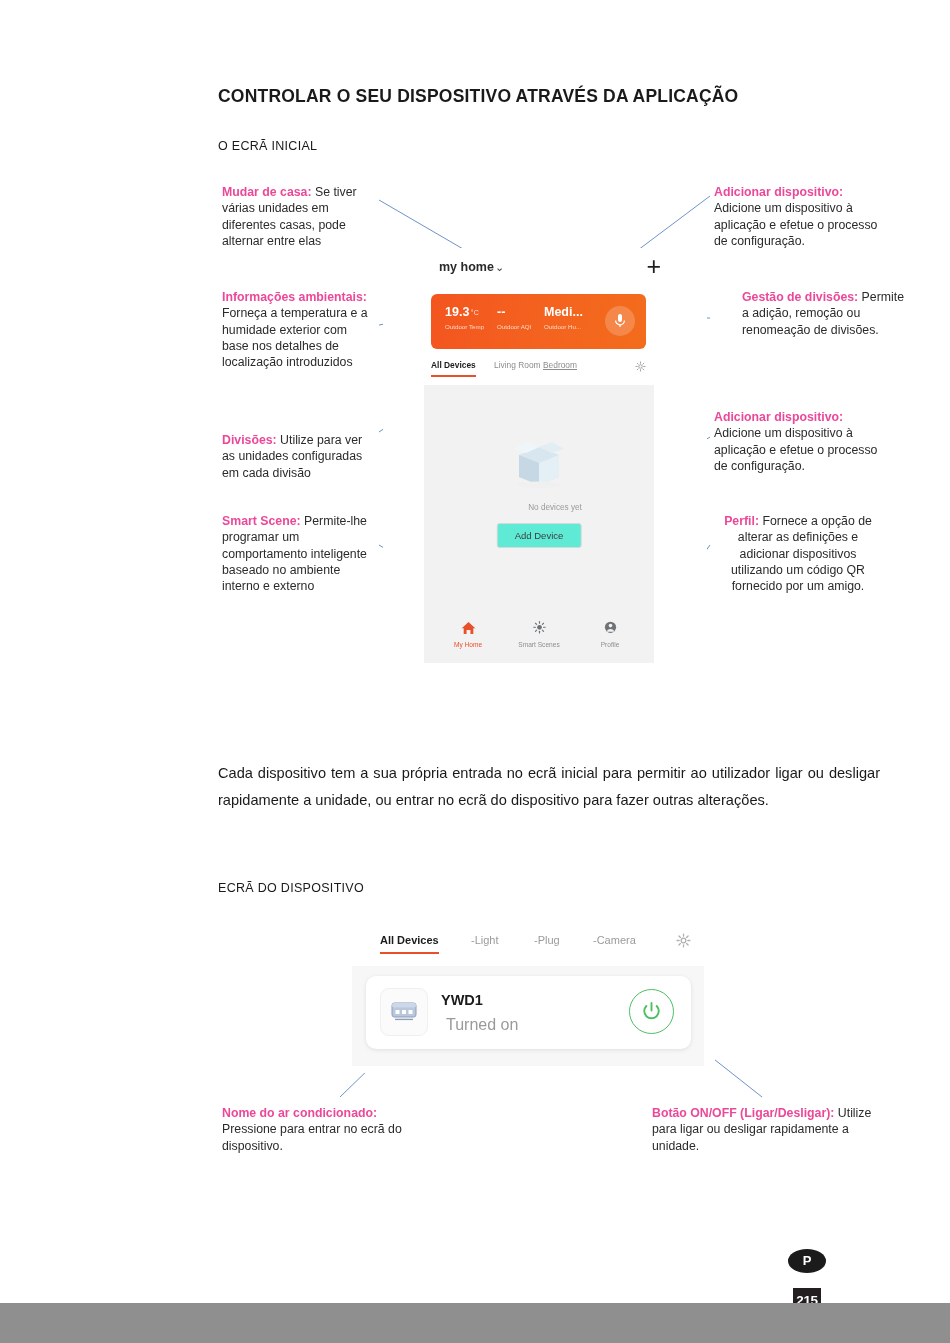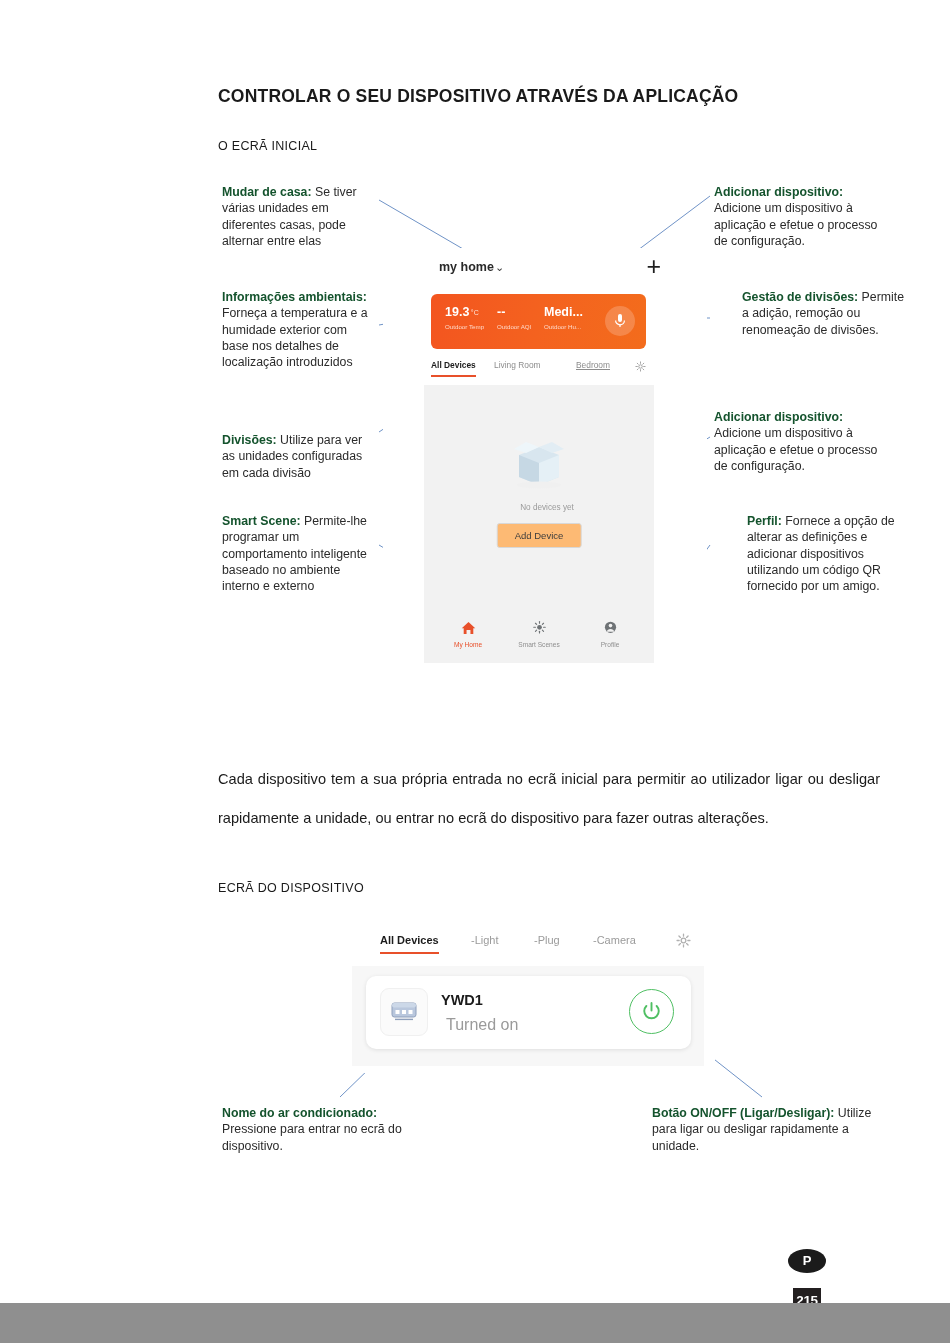--- a/index.html
+++ b/index.html
@@ -47,44 +47,44 @@
   .note {
     position: absolute;
     font-size: 12.3px;
     line-height: 16.3px;
     color: #2b2b2b;
     width: 152px;
   }
   .note.right { width: 168px; }
   .note .lead {
     font-weight: bold;
-    color: #14532d;
+    color: #ec4899;
   }
 
   #note-mudar-casa   { left: 222px; top: 184px; }
   #note-info-amb     { left: 222px; top: 289px; }
   #note-divisoes     { left: 222px; top: 409px; margin-top: 23px; }
   #note-smart-scene  { left: 222px; top: 513px; }
 
   #note-add-device-1 { left: 714px; top: 184px; }
   #note-gestao       { left: 714px; top: 289px; margin-left: 28px; }
   #note-add-device-2 { left: 714px; top: 409px; }
-  #note-perfil       { left: 747px; top: 513px; }
+  #note-perfil       { left: 714px; top: 513px; text-align: center; }
 
   #note-ac-name      { left: 222px; top: 1105px; width: 210px; }
   #note-onoff        { left: 652px; top: 1105px; width: 230px; }
 
   
   .body-paragraph {
     position: absolute;
     left: 218px;
     top: 760px;
     width: 662px;
     font-size: 14.6px;
-    line-height: 39px;
+    line-height: 27px;
     text-align: justify;
     color: #1a1a1a;
   }
 
   
   .connectors {
     position: absolute;
     left: 0;
     top: 0;
     width: 950px;
@@ -199,21 +199,21 @@
     content: "";
     position: absolute;
     left: 0;
     bottom: -7px;
     width: 100%;
     height: 2px;
     background: #e8502a;
   }
   #tab-all     { left: 0px; }
   #tab-living  { left: 63px; }
-  #tab-bedroom { left: 145px; text-decoration: underline; }
+  #tab-bedroom { left: 112px; text-decoration: underline; }
   .gear-tab {
     position: absolute;
     right: 0px;
     top: -2px;
   }
 
   .devices-pane {
     position: absolute;
     left: 41px;
     top: 137px;
@@ -222,36 +222,36 @@
     background: #f2f2f2;
   }
   .box-icon {
     position: absolute;
     left: 50%;
     top: 48px;
     transform: translateX(-50%);
   }
   .empty-text {
     position: absolute;
-    left: 8px;
+    left: 16px;
     top: 118px;
     width: 100%;
     text-align: center;
     font-size: 8.2px;
     color: #9a9a9a;
   }
   .add-device-btn {
     position: absolute;
     left: 50%;
     top: 138px;
     transform: translateX(-50%);
     padding: 6px 17px;
     border: 1px solid #d8d8d8;
     border-radius: 3px;
-    background: #fdba74;
+    background: #5eead4;
     font-size: 9.5px;
     color: #3d3d3d;
   }
 
   .bottom-nav {
     position: absolute;
     left: 0;
     bottom: 6px;
     width: 230px;
     height: 36px;

